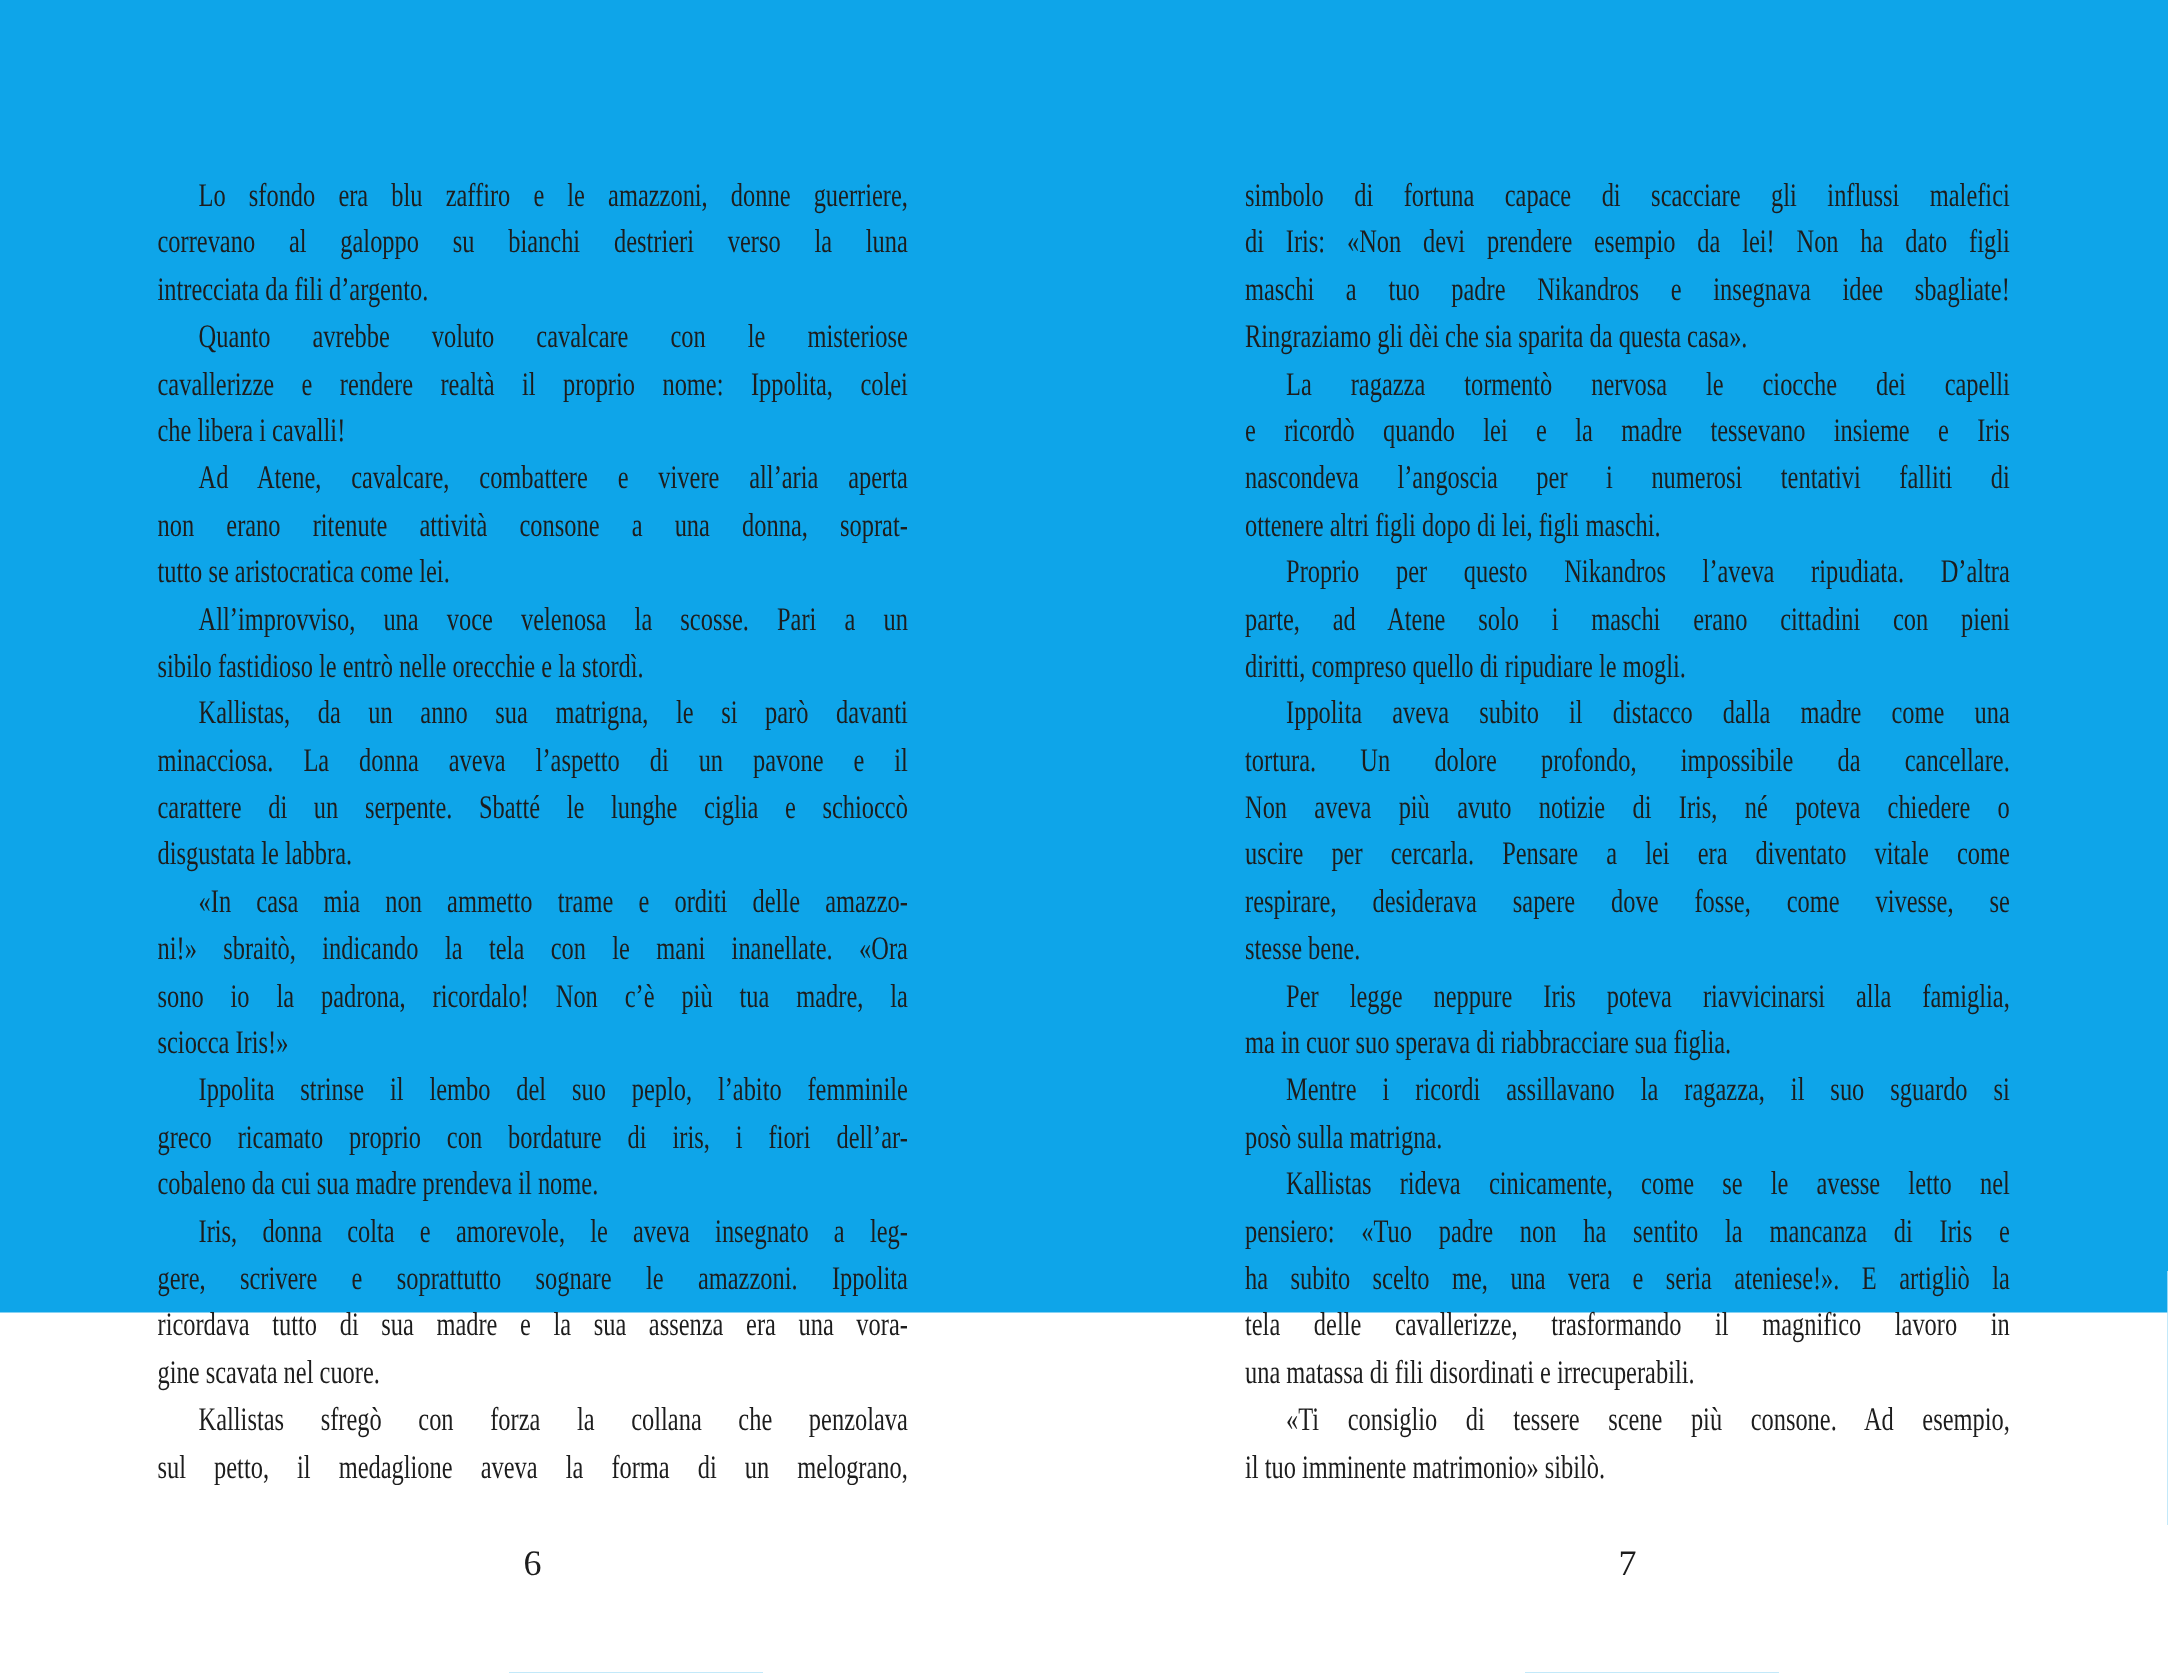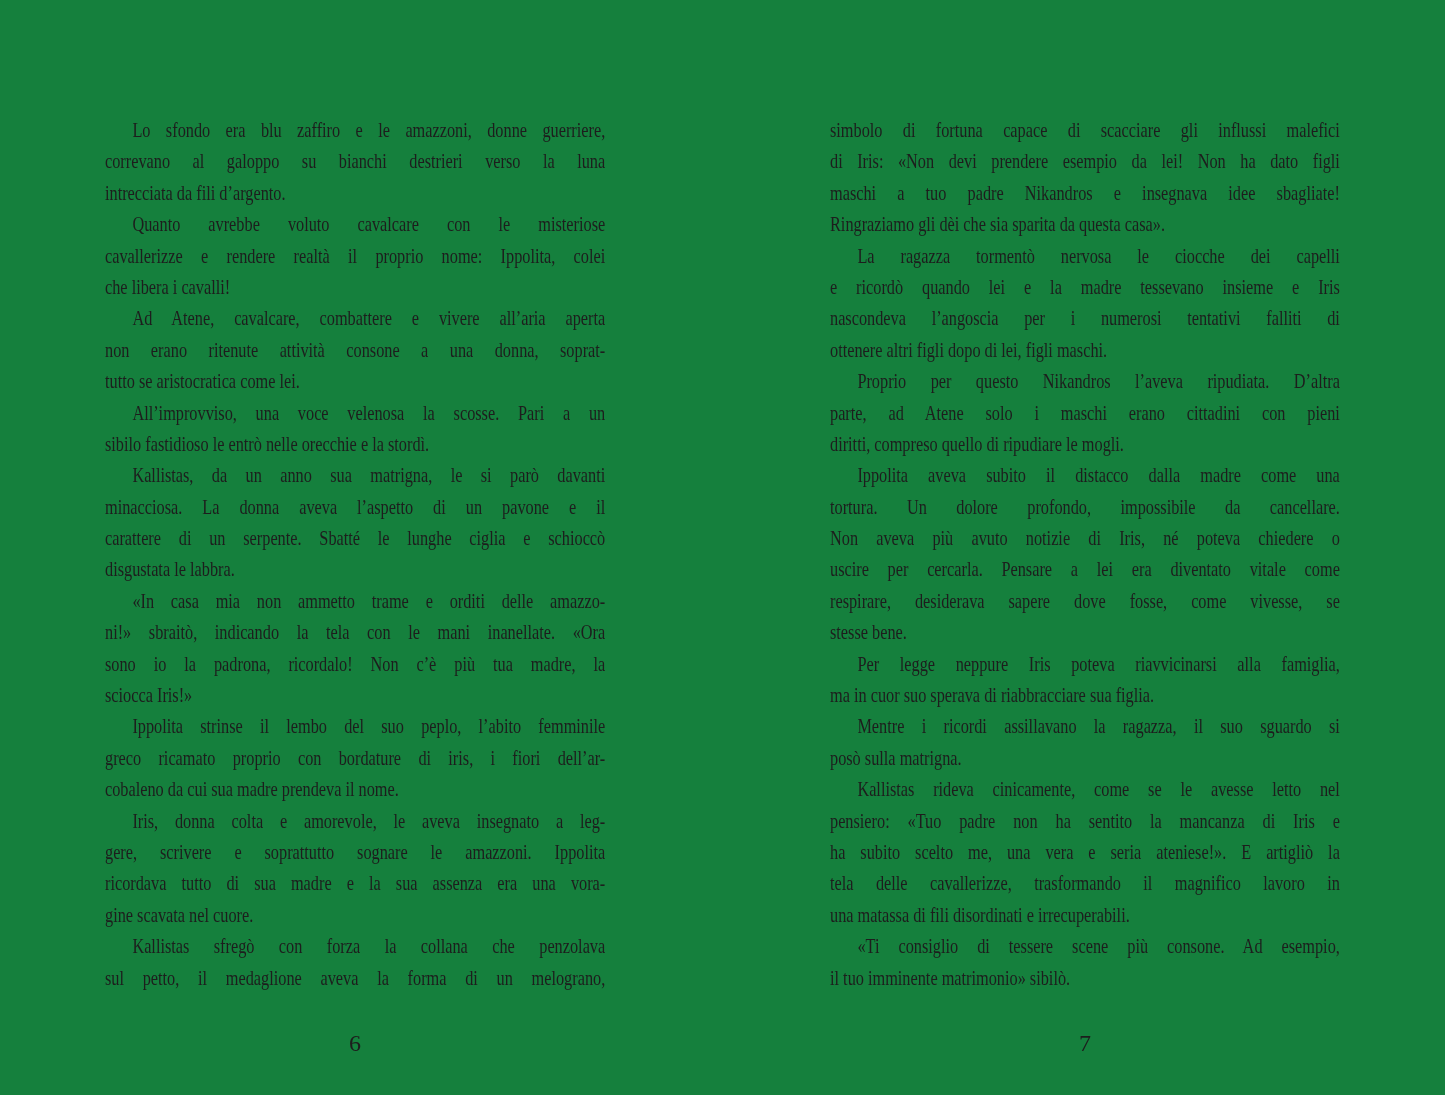--- a/index.html
+++ b/index.html
@@ -7,22 +7,22 @@
     padding: 0;
     width: 1445px;
     height: 1115px;
     background: #ffffff;
     overflow: hidden;
     font-family: "Liberation Serif", "DejaVu Serif", serif;
   }
   .spread {
     position: relative;
     width: 1445px;
-    height: 1095px;
-    background: #15803d;
+    height: 875px;
+    background: #0ea5e9;
   }
   .page-text {
     position: absolute;
     top: 114px;
     color: #1d1d1d;
     font-size: 22px;
     line-height: 31.4px;
     transform: scaleX(0.74);
     transform-origin: 0 0;
   }

